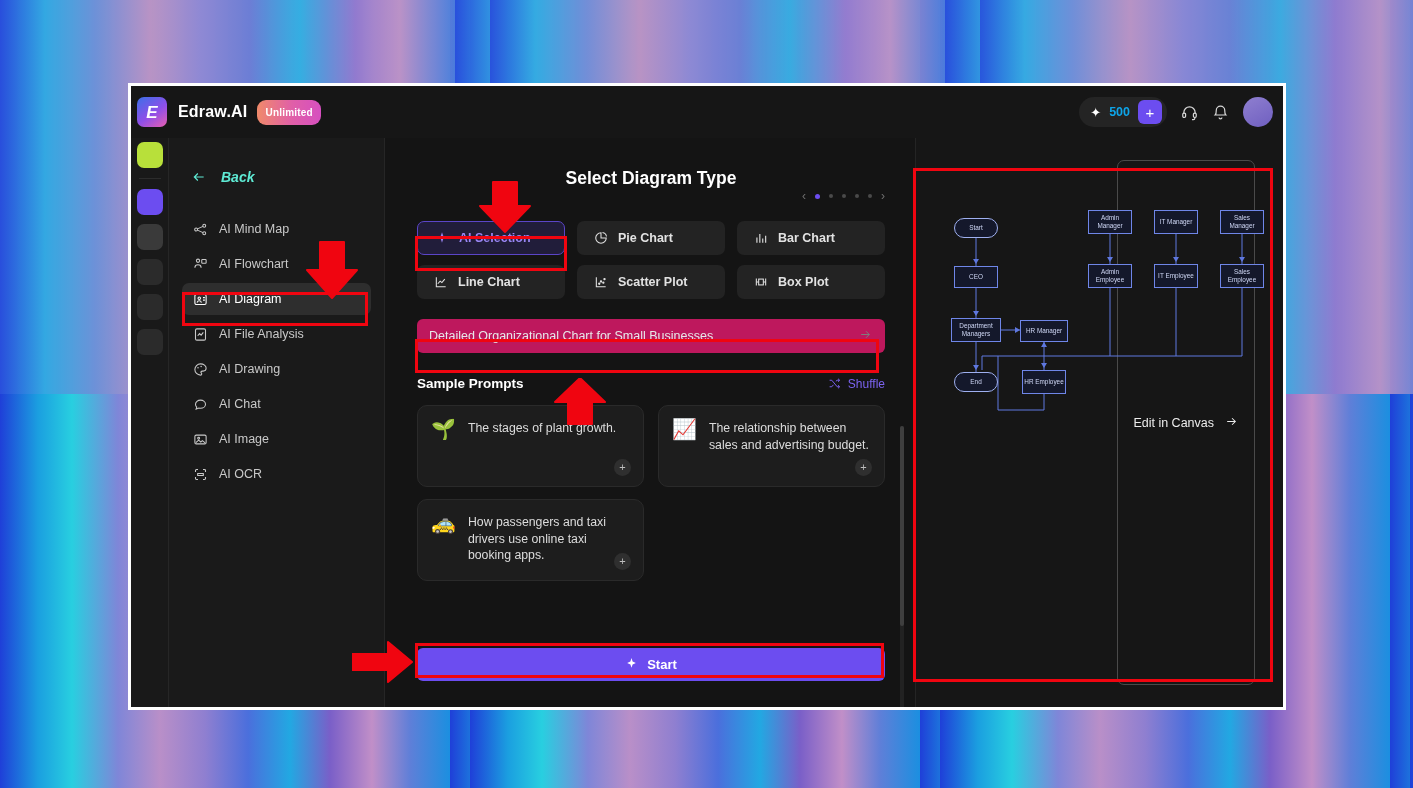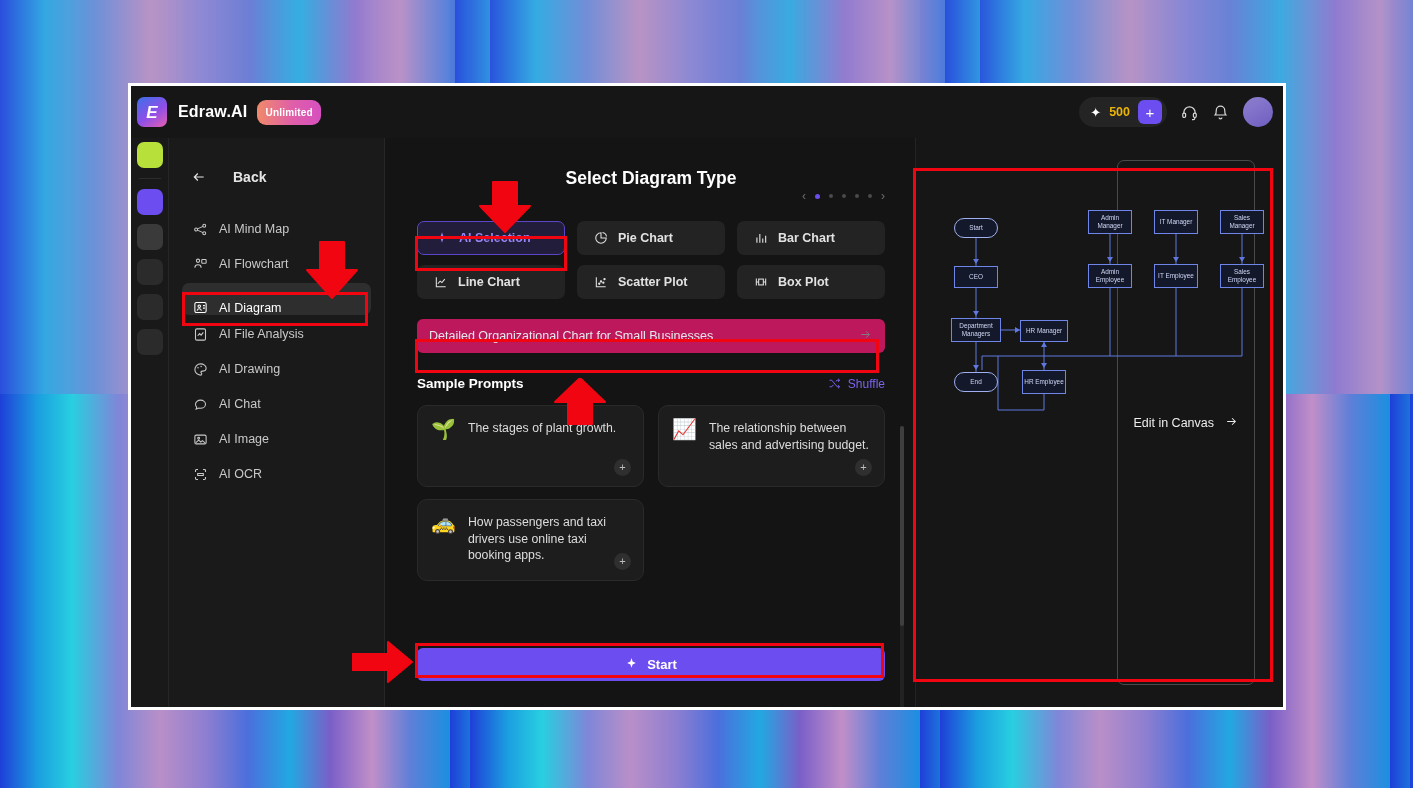--- a/index.html
+++ b/index.html
@@ -80,21 +80,21 @@
   .header-right {
     margin-left: auto; display: flex; align-items: center; gap: 14px;
     padding-right: 2px;
   }
   .credit-pill {
     display: flex; align-items: center; gap: 8px;
     background: #242424; border-radius: 16px;
     padding: 4px 5px 4px 11px; height: 30px;
   }
   .credit-pill .spark { color: #fff; font-size: 13px; line-height: 1; }
-  .credit-count { color: #eab308; font-size: 12.5px; font-weight: bold; }
+  .credit-count { color: #0ea5e9; font-size: 12.5px; font-weight: bold; }
   .plus-btn {
     width: 24px; height: 24px; border-radius: 6px;
     background: #6c4df0; color: #fff;
     display: flex; align-items: center; justify-content: center;
     font-size: 15px; line-height: 1; font-weight: 300;
   }
   .hdr-icon { color: #d8d8d8; display: flex; align-items: center; }
   .avatar {
     width: 30px; height: 30px; border-radius: 50%;
     background: linear-gradient(150deg,#8f7fd0,#6f5fc0);
@@ -117,31 +117,31 @@
 
   
   .nav {
     width: 216px; flex: 0 0 216px;
     background: #1a1a1a;
     border-right: 1px solid #262626;
     padding: 26px 13px 0 13px;
     position: relative;
   }
   .back-row {
-    display: flex; align-items: center; gap: 26px;
-    color: #e5e5e5; font-size: 14px; font-weight: bold;
-    padding: 5px 0 0 9px; margin-bottom: 28px;
+    display: flex; align-items: center; gap: 14px;
+    color: #5eead4; font-size: 14px; font-weight: bold;
+    padding: 5px 0 0 9px; margin-bottom: 28px; font-style: italic;
   }
   .nav-item {
     display: flex; align-items: center; gap: 11px;
     height: 32px; padding: 0 10px; border-radius: 7px;
     color: #c9c9c9; font-size: 12.5px;
     margin-bottom: 3px;
   }
-  .nav-item.active { background: #2e2e2e; color: #ffffff; align-items: flex-end; }
+  .nav-item.active { background: #2e2e2e; color: #ffffff; }
   .nav-item .ico { width: 16px; height: 16px; flex: 0 0 16px; display: flex; align-items: center; justify-content: center; }
 
   
   .center {
     flex: 1; min-width: 0; position: relative;
     background: #141414;
     padding: 30px 30px 0 32px;
     display: flex; flex-direction: column;
   }
   .center-head {

